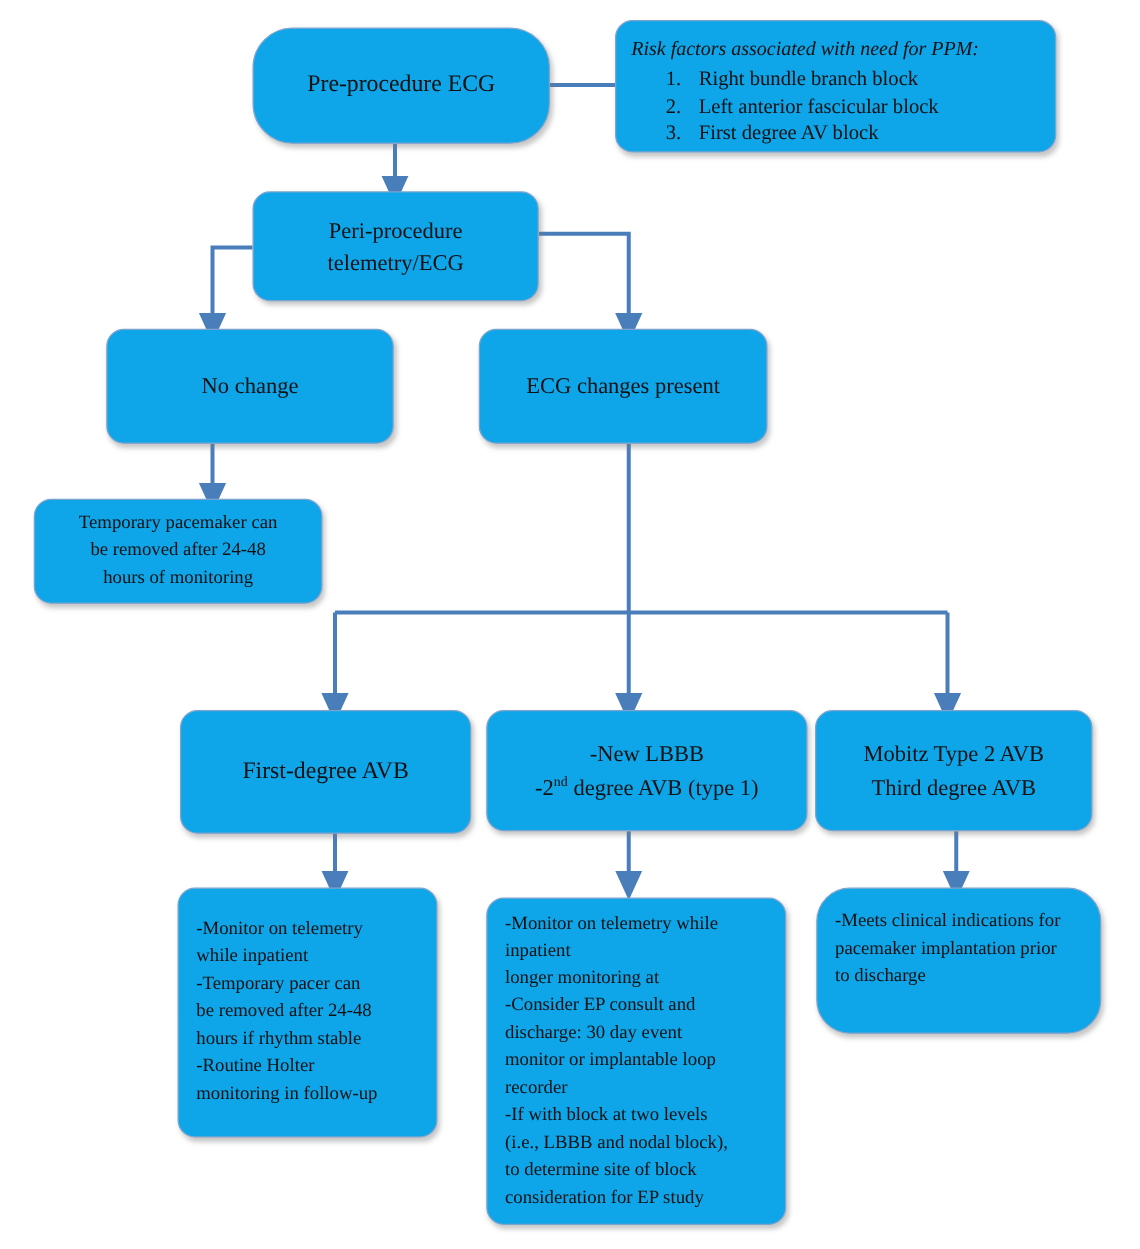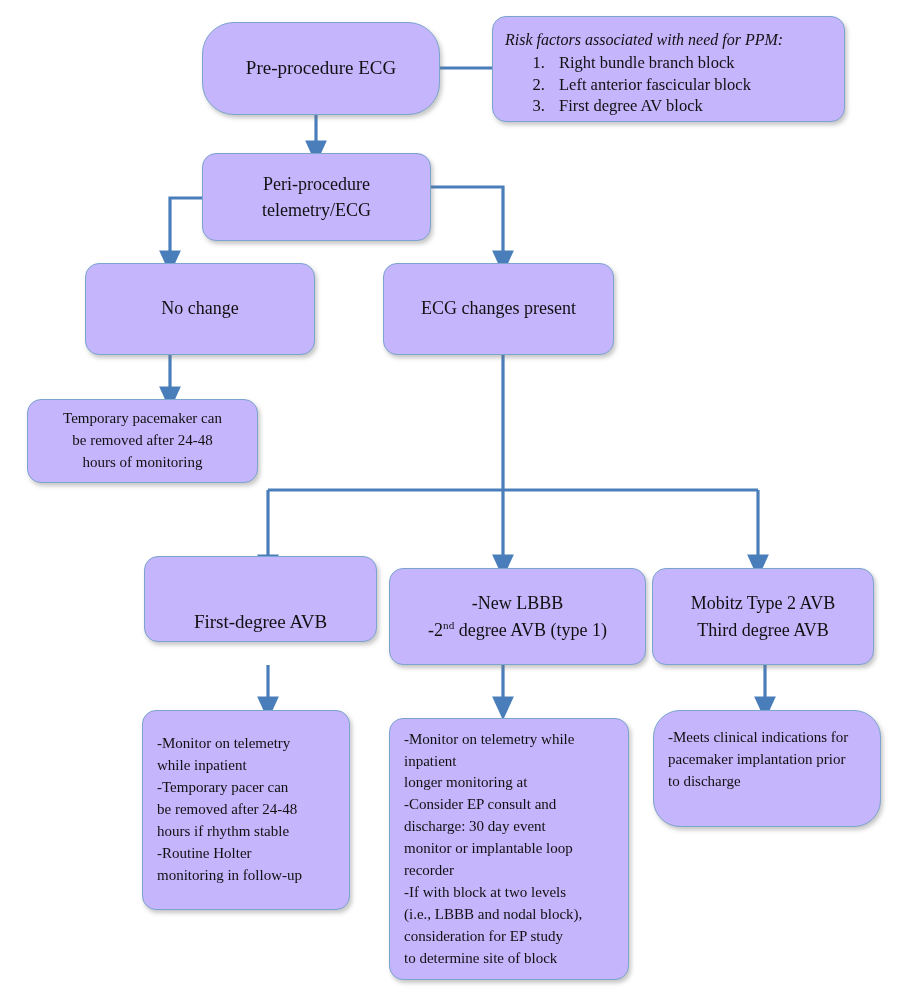--- a/index.html
+++ b/index.html
@@ -25,21 +25,21 @@
     left: 0;
     top: 0;
     width: 912px;
     height: 999px;
     pointer-events: none;
   }
   
   .node {
     position: absolute;
     box-sizing: border-box;
-    background: #c4b5fd;
+    background: #0ea5e9;
     border: 1.4px solid #7ba4ce;
     border-radius: 14px;
     box-shadow: 2px 3px 4px rgba(120,120,120,0.42);
     display: flex;
     align-items: center;
     justify-content: center;
     padding: 6px 10px;
     line-height: 1.30;
   }
   .node .txt {
@@ -150,21 +150,21 @@
   </div>
 
   <div class="node center fs-15" style="left:27px; top:399px; width:231px; height:84px;">
     <span class="txt body-lines">
       <span class="ln">Temporary pacemaker can</span>
       <span class="ln">be removed after 24-48</span>
       <span class="ln">hours of monitoring</span>
     </span>
   </div>
 
-  <div class="node center fs-19" style="left:144px; top:556px; width:233px; height:86px;align-items:flex-end;">
+  <div class="node center fs-19" style="left:144px; top:568px; width:233px; height:99px;">
     <span class="txt">First-degree  AVB</span>
   </div>
 
   <div class="node center fs-18" style="left:389px; top:568px; width:257px; height:97px;">
     <span class="txt body-lines">
       <span class="ln">-New LBBB</span>
       <span class="ln"><span>-2</span><sup>nd</sup><span> degree AVB (type 1)</span></span>
     </span>
   </div>
 
@@ -191,22 +191,22 @@
     <span class="txt body-lines">
       <span class="ln">-Monitor on telemetry while</span>
       <span class="ln">inpatient</span>
       <span class="ln">longer monitoring at</span>
       <span class="ln">-Consider EP consult and</span>
       <span class="ln">discharge: 30 day event</span>
       <span class="ln">monitor or implantable loop</span>
       <span class="ln">recorder</span>
       <span class="ln">-If with block at two levels</span>
       <span class="ln">(i.e., LBBB and nodal block),</span>
+      <span class="ln">to determine site of block</span>
       <span class="ln">consideration for EP study</span>
-      <span class="ln">to determine site of block</span>
     </span>
   </div>
 
   <div class="node leftal top-align fs-15" style="left:653px; top:710px; width:228px; height:117px; padding:12px 14px;border-radius:27px;">
     <span class="txt body-lines">
       <span class="ln">-Meets clinical indications for</span>
       <span class="ln">pacemaker implantation prior</span>
       <span class="ln">to discharge</span>
     </span>
   </div>

